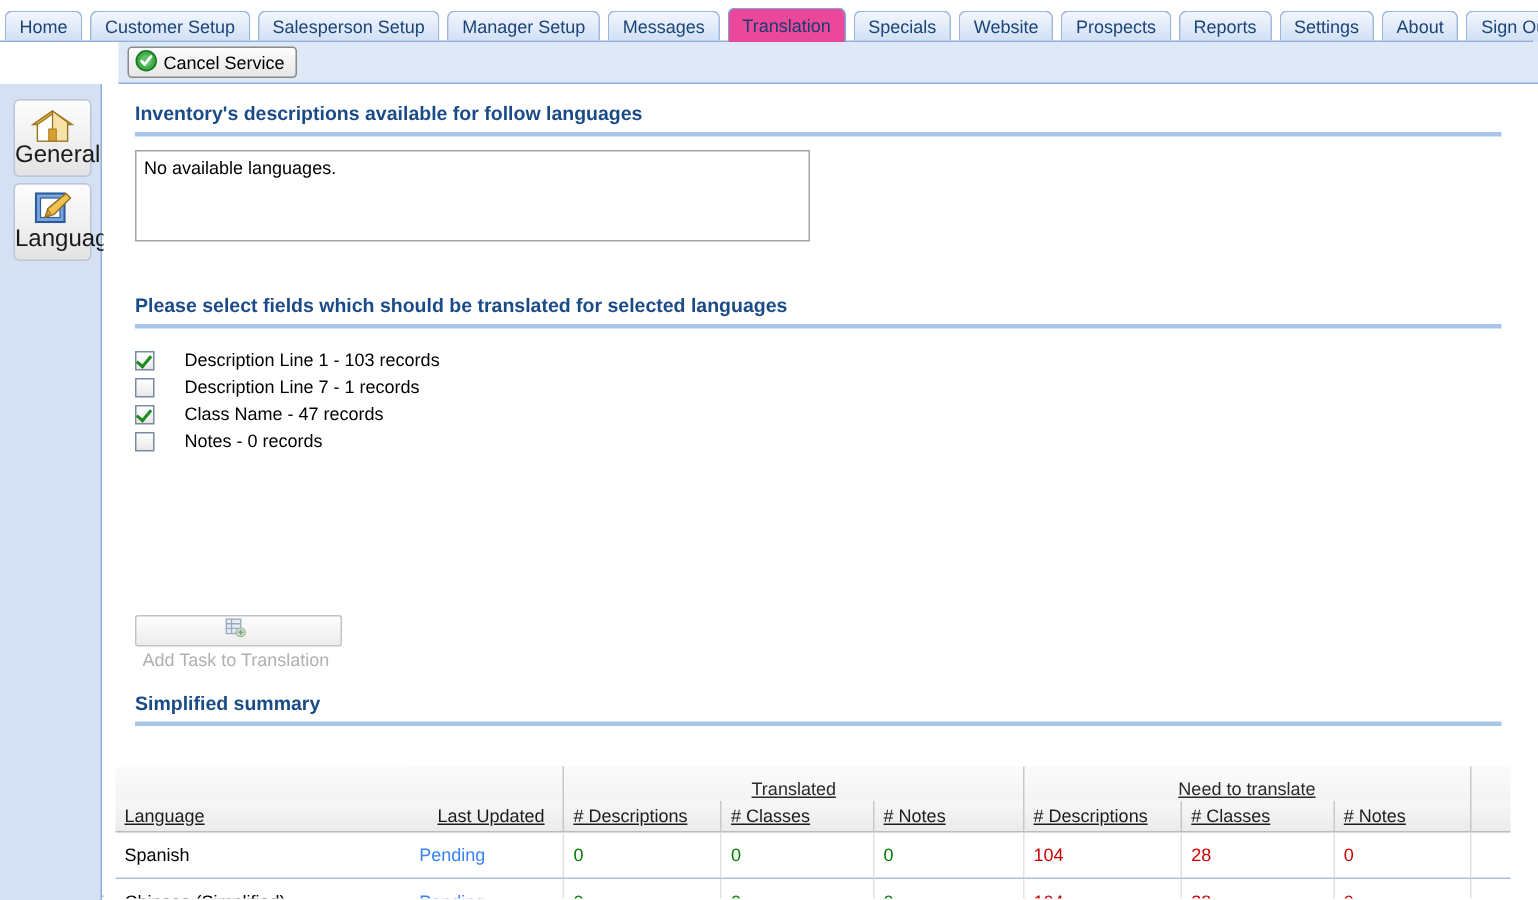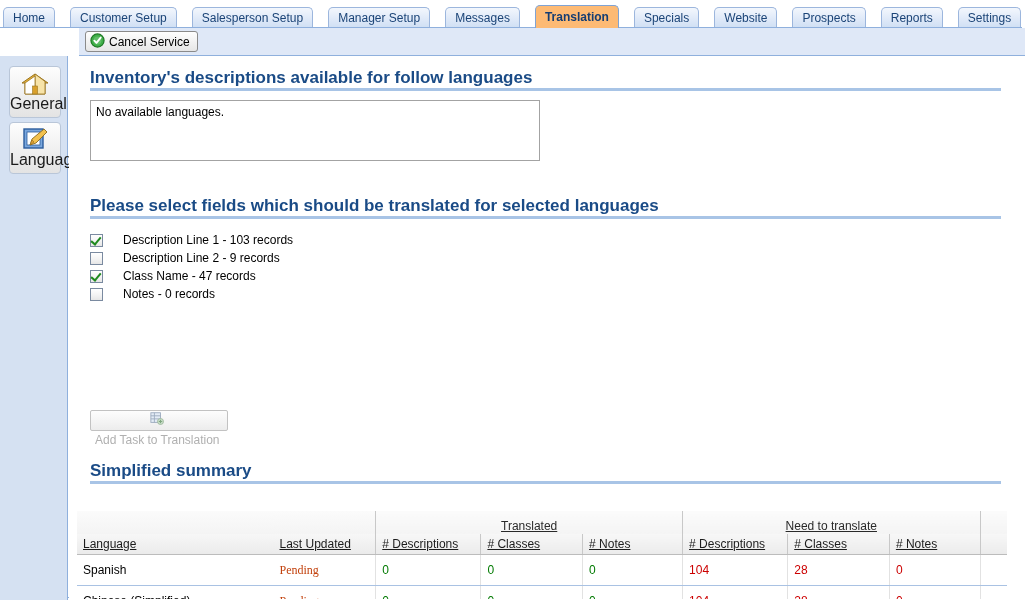--- a/index.html
+++ b/index.html
@@ -25,35 +25,35 @@
     position: absolute;
     left: 3px; top: 6px;
     display: flex;
     align-items: flex-end;
     height: 22px;
   }
   .tab {
     height: 21px;
     line-height: 20px;
     padding: 0 9px;
-    margin-right: 15px;
+    margin-right: 5px;
     border: 1px solid #9cb6dd;
     border-bottom: none;
     border-radius: 5px 5px 0 0;
     background: linear-gradient(to bottom, #f3f7fd 0%, #dfe9f8 55%, #cfdff4 100%);
     color: #1b4477;
     font-size: 12px;
     white-space: nowrap;
     box-sizing: border-box;
     cursor: pointer;
   }
   .tab.active {
-    background: #fdba74;
+    background: #ec4899;
     color: #143d73;
-    font-weight: bold;
+    font-weight: normal;
     height: 23px;
     line-height: 22px;
     border-color: #7fa3d4;
     position: relative;
     z-index: 5;
   }
 
   
   .frame {
     position: absolute;
@@ -128,21 +128,21 @@
     left: 69px; top: 28px;
     width: 953px; height: 543px;
     background: #ffffff;
     box-sizing: border-box;
     overflow: hidden;
   }
 
   .section-title {
     position: absolute;
     left: 21px;
-    font-size: 17px;
+    font-size: 13px;
     font-weight: bold;
     color: #1a4b86;
     white-space: nowrap;
   }
   .section-rule {
     position: absolute;
     left: 21px;
     height: 3px;
     background: #a8c4e6;
   }
@@ -241,21 +241,21 @@
   .hdr-row th.sep { border-left: 1px solid #c8c8c8; }
   .hdr-row th span { text-decoration: underline; }
   .body-row td {
     height: 30px;
     border-bottom: 1px solid #a9c2e3;
     padding-left: 6px;
     vertical-align: middle;
     color: #000;
     white-space: nowrap;
   }
-  .body-row td.pending { color: #c2410c; font-family: Liberation Serif, serif; }
+  .body-row td.pending { color: #3b82f6; }
   .body-row td.green { color: #007a00; }
   .body-row td.red { color: #cc0000; }
   .body-row td.sep { border-left: 1px solid #e2e2e2; }
   .tbl-endcap { border-left: 1px solid #c8c8c8; }
 </style>
 </head>
 <body>
 
 <div class="tabbar">
   <div class="tabs" id="tabs-container">
@@ -326,21 +326,21 @@
     <div class="section-title" style="top:140px;">Please select fields which should be translated for selected languages</div>
     <div class="section-rule" style="top:160px; width:911px;"></div>
 
     <div id="checkbox-list">
         <div class="chk-row" style="top: 176px;">
           <span class="chk on"></span>
           <span>Description Line 1 - 103 records</span>
         </div>
         <div class="chk-row" style="top: 194px;">
           <span class="chk"></span>
-          <span>Description Line 2 - 9 records</span>
+          <span>Description Line 7 - 1 records</span>
         </div>
         <div class="chk-row" style="top: 212px;">
           <span class="chk on"></span>
           <span>Class Name - 47 records</span>
         </div>
         <div class="chk-row" style="top: 230px;">
           <span class="chk"></span>
           <span>Notes - 0 records</span>
         </div>
       </div>
@@ -372,21 +372,21 @@
           <th class="sep" colspan="3">
             <u>Translated</u>
           </th>
           <th class="sep" colspan="3">
             <u>Need to translate</u>
           </th>
           <th class="tbl-endcap" style="width:24px;"></th>
         </tr>
         <tr class="hdr-row" id="column-header-row">
             <th style="width: 205px;"><span>Language</span></th>
-            <th style="width: 100px;"><span>Last Updated</span></th>
+            <th style="width: 100px; text-align: center;"><span>Last Updated</span></th>
             <th class="sep" style="width: 102px;"><span># Descriptions</span></th>
             <th class="sep" style="width: 102px;"><span># Classes</span></th>
             <th class="sep" style="width: 102px;"><span># Notes</span></th>
             <th class="sep" style="width: 102px;"><span># Descriptions</span></th>
             <th class="sep" style="width: 102px;"><span># Classes</span></th>
             <th class="sep" style="width: 91px;"><span># Notes</span></th>
             <th class="tbl-endcap" style="width: 24px;"></th>
           </tr>
       </thead>
       <tbody id="table-body">

